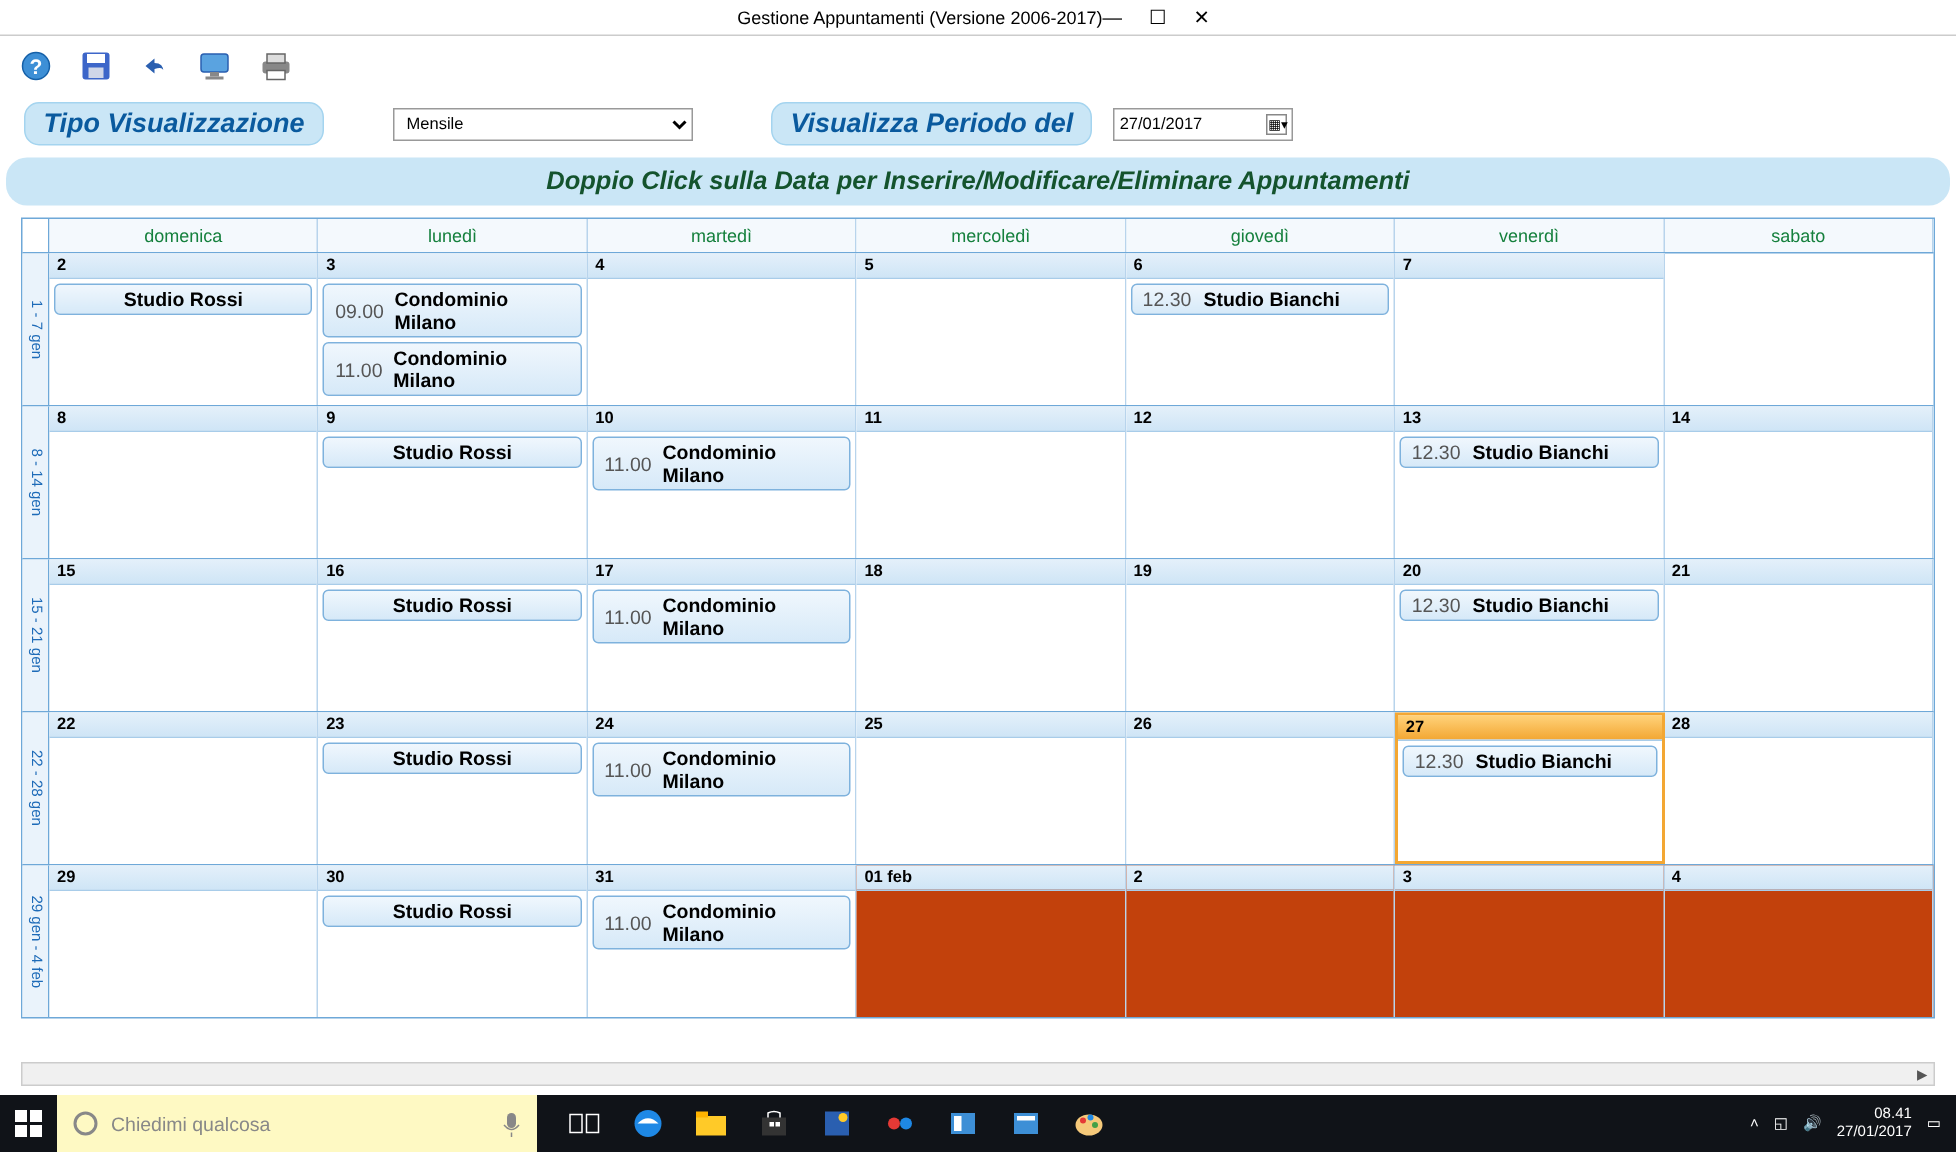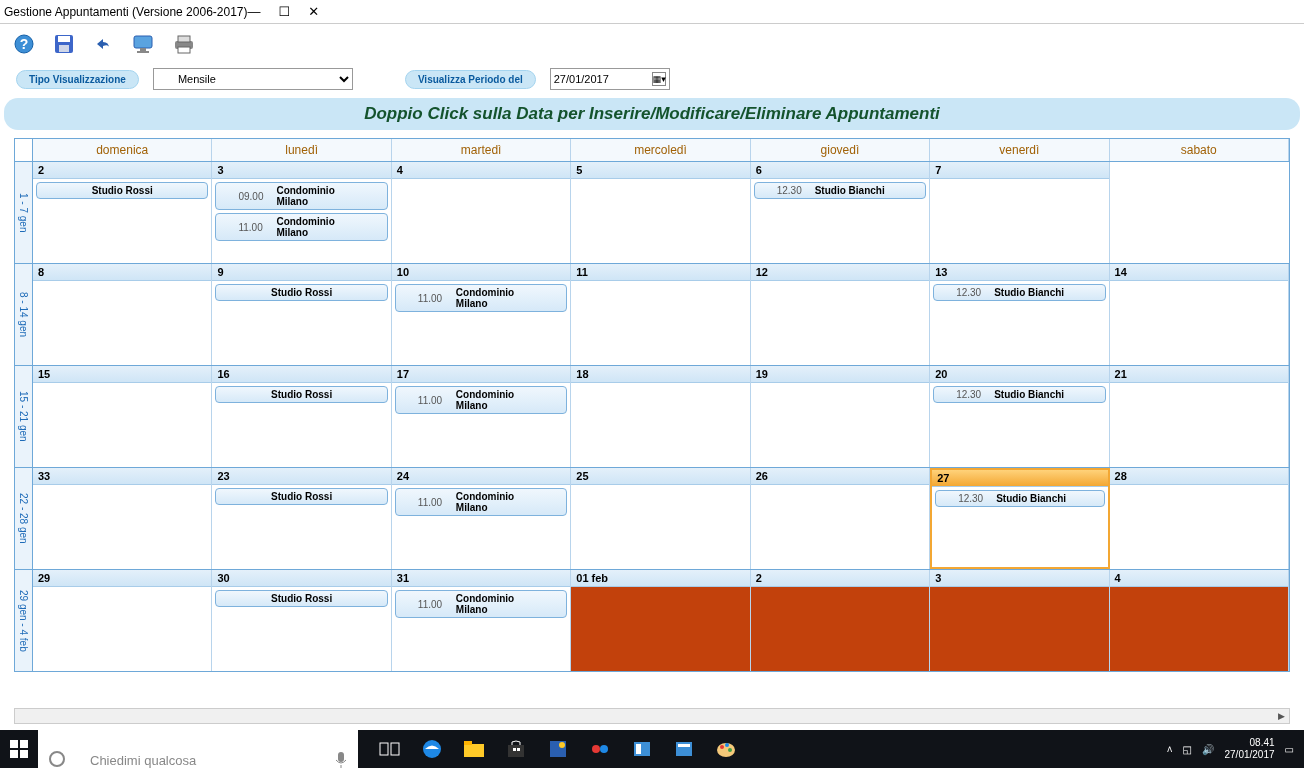--- a/index.html
+++ b/index.html
@@ -1,57 +1,57 @@
 <!DOCTYPE html>
 <html><head>
 <meta charset="utf-8">
 <style>
   * { box-sizing: border-box; margin: 0; padding: 0; font-family: 'Segoe UI', Tahoma, sans-serif; }
   body { background: #fff; width: 1304px; height: 768px; overflow: hidden; position: relative; }
   
-  .titlebar { height: 24px; display: flex; align-items: center; justify-content: flex-start; padding: 0 4px; border-bottom: 1px solid #ccc; font-size: 12px; }
+  .titlebar { height: 24px; display: flex; align-items: center; justify-content: center; padding: 0 4px; border-bottom: 1px solid #ccc; font-size: 12px; }
   .titlebar .controls { display: flex; gap: 18px; padding-right: 6px; }
   .titlebar .controls span { cursor: pointer; font-size: 13px; }
   
   .toolbar { height: 40px; display: flex; align-items: center; gap: 12px; padding: 4px 10px; }
   .toolbar .tbtn { width: 28px; height: 28px; display: flex; align-items: center; justify-content: center; cursor: pointer; }
   
   .controls-row { display: flex; align-items: center; gap: 14px; padding: 4px 16px 6px 16px; }
-  .badge-label { background: #cae6f6; border: 1px solid #a4d4ef; border-radius: 10px; padding: 3px 12px; color: #0a5a9e; font-weight: bold; font-size: 10px; }
-  .view-select { width: 200px; height: 22px; font-size: 11px; border: 1px solid #999; background: #fff; padding-left: 20px; }
+  .badge-label { background: #cae6f6; border: 1px solid #a4d4ef; border-radius: 10px; padding: 3px 12px; color: #0a5a9e; font-weight: bold; font-size: 18px; font-style: italic; }
+  .view-select { width: 200px; height: 22px; font-size: 11px; border: 1px solid #999; background: #fff; padding-left: 4px; margin-left: 32px; }
   .date-picker { width: 120px; height: 22px; font-size: 11px; border: 1px solid #999; display: flex; align-items: center; justify-content: space-between; padding: 0 3px; }
   .date-picker .cal-icon { width: 14px; height: 14px; border: 1px solid #888; display:inline-block; font-size:9px; line-height:12px; text-align:center; }
   
   .hint-bar { background: #cae6f6; border-radius: 14px; margin: 2px 4px 8px 4px; text-align: center; padding: 6px; font-size: 17px; font-weight: bold; color: #14532d; font-style: italic; }
   
   .calendar { margin: 0 14px; border: 1px solid #6ea8d8; }
   .dayhead { display: grid; grid-template-columns: 18px repeat(7, 1fr); }
   .dayhead .spacer { border-right: 1px solid #6ea8d8; }
-  .dayhead .dh { text-align: center; font-size: 12px; color: #a16207; padding: 4px 0; border-right: 1px solid #b8d4ec; background: #f4f9fd; }
+  .dayhead .dh { text-align: center; font-size: 12px; color: #15803d; padding: 4px 0; border-right: 1px solid #b8d4ec; background: #f4f9fd; }
   
   .week { display: grid; grid-template-columns: 18px repeat(7, 1fr); min-height: 102px; border-top: 1px solid #6ea8d8; }
   .weeklabel { writing-mode: vertical-rl; text-align: center; font-size: 10px; color: #1e6bb8; background: #eaf3fb; border-right: 1px solid #6ea8d8; padding: 4px 0; display:flex; align-items:center; justify-content:center; }
   
   .daycell { border-right: 1px solid #b8d4ec; display: flex; flex-direction: column; background: #fff; cursor: pointer; }
   .daycell.dim { background: #c2410c; }
   .daycell .datebar { background: linear-gradient(#e4f0fa, #cfe5f6); font-size: 11px; font-weight: bold; padding: 2px 5px; border-bottom: 1px solid #a8cce9; }
   .daycell.today { border: 2px solid #f3a733; }
   .daycell.today .datebar { background: linear-gradient(#ffd27a, #f3a733); }
   .appts { padding: 3px; display: flex; flex-direction: column; gap: 3px; }
-  .appt { background: linear-gradient(#f0f7fd, #d6e9f8); border: 1px solid #7eb2dd; border-radius: 4px; font-size: 10px; padding: 2px 22px; display: flex; gap: 8px; align-items:center; cursor:pointer; }
+  .appt { background: linear-gradient(#f0f7fd, #d6e9f8); border: 1px solid #7eb2dd; border-radius: 4px; font-size: 13px; padding: 2px 7px; display: flex; gap: 8px; align-items:center; cursor:pointer; }
   .appt .time { color: #555; min-width: 30px; }
   .appt.center { justify-content: center; font-weight: normal; }
   .appt .label { font-weight: bold; }
   
   .scrollbar-h { position: absolute; left: 14px; right: 14px; bottom: 44px; height: 16px; background: #f0f0f0; border: 1px solid #ccc; display:flex; align-items:center; }
   .scrollbar-h .thumb { margin-left: auto; margin-right: 4px; font-size:9px; color:#555; }
   
   .taskbar { position: absolute; bottom: 0; left: 0; right: 0; height: 38px; background: #101318; display: flex; align-items: center; color: #fff; }
   .taskbar .start { width: 38px; height: 38px; display:flex; align-items:center; justify-content:center; }
-  .taskbar .search { display:flex; align-items:flex-end; gap:24px; background: #ffffff; height: 38px; padding: 0 10px; width: 320px; color:#888; font-size:13px; }
+  .taskbar .search { display:flex; align-items:center; gap:8px; background: #fef9c3; height: 38px; padding: 0 10px; width: 320px; color:#888; font-size:13px; }
   .taskbar .icons { display:flex; gap: 18px; margin-left: 20px; align-items:center; }
   .taskbar .icons div { width: 24px; height: 24px; display:flex; align-items:center; justify-content:center; }
   .taskbar .tray { margin-left: auto; display:flex; align-items:center; gap: 10px; padding-right: 10px; font-size: 10px; }
   .taskbar .tray .clock { text-align:right; line-height:12px; }
 </style>
 </head>
 <body>
 
 <div class="titlebar">
   <span>Gestione Appuntamenti (Versione 2006-2017)</span>
@@ -245,21 +245,21 @@
             </div>
           </div>
         </div>
         <div class="daycell">
           <div class="datebar">21</div>
           <div class="appts"></div>
         </div>
       </div><div class="week">
         <div class="weeklabel">22 - 28 gen</div>
         <div class="daycell">
-          <div class="datebar">33</div>
+          <div class="datebar">22</div>
           <div class="appts"></div>
         </div>
         <div class="daycell">
           <div class="datebar">23</div>
           <div class="appts">
             <div class="appt center">
               <span class="label">Studio Rossi</span>
             </div>
           </div>
         </div>

